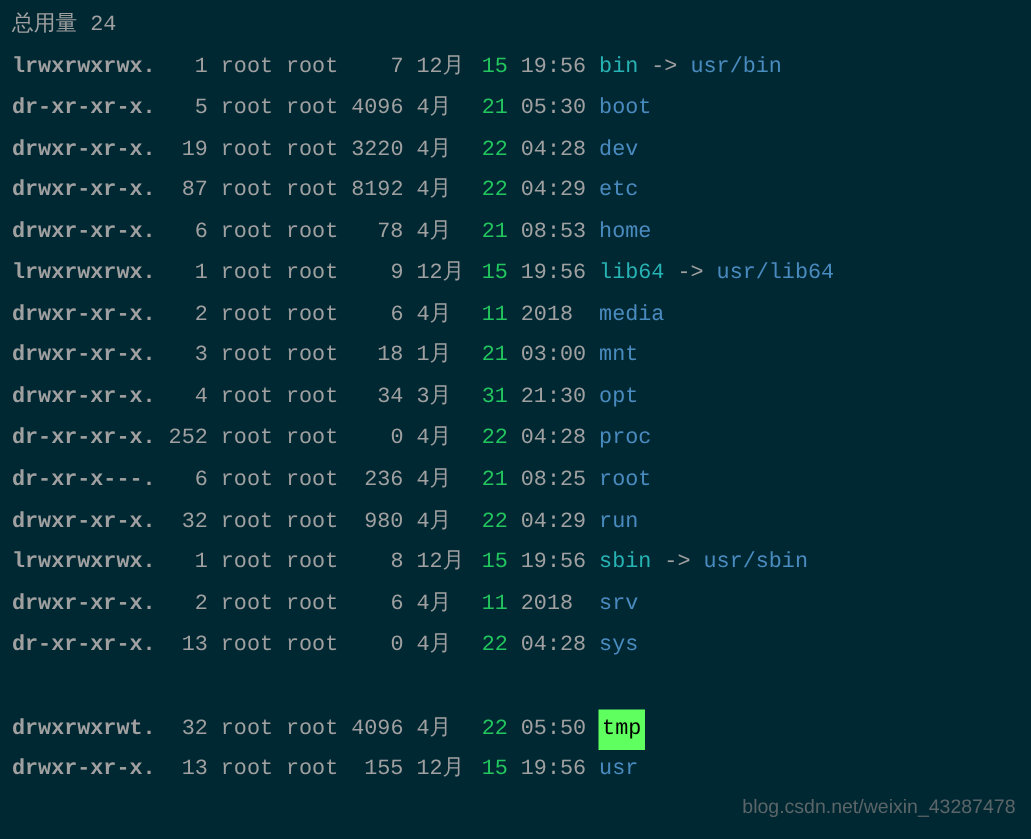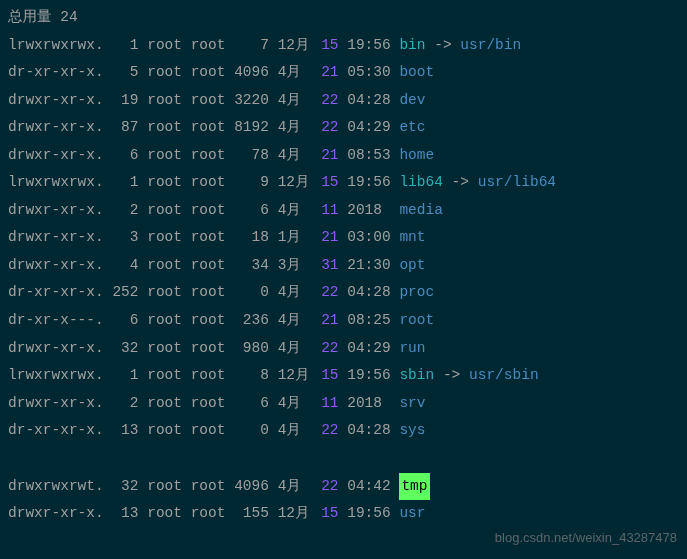--- a/index.html
+++ b/index.html
@@ -10,27 +10,27 @@
     color: #a0a0a0;
     width: 687px;
     height: 559px;
     overflow: hidden;
     line-height: 1.9;
     padding: 4px 8px;
     position: relative;
   }
   .header-line span { color: #a0a0a0; margin-top: 40px; }
   .row { white-space: pre; }
-  .perm  { color: #a0a0a0; }
+  .perm  { color: #a0a0a0; font-weight: bold; }
   .links { color: #a0a0a0; display: inline-block; text-align: right; width: 3ch; margin-left: 1ch; }
   .owner { color: #a0a0a0; display: inline-block; width: 4ch; margin-left: 1ch; }
   .group { color: #a0a0a0; display: inline-block; width: 4ch; margin-left: 1ch; }
   .size  { color: #a0a0a0; display: inline-block; text-align: right; width: 4ch; margin-left: 1ch; }
   .month { color: #a0a0a0; display: inline-block; width: 4ch; margin-left: 1ch; }
-  .day   { color: #8b5cf6; display: inline-block; text-align: right; width: 2ch; margin-left: 1ch; }
+  .day   { color: #22c55e; display: inline-block; text-align: right; width: 2ch; margin-left: 1ch; }
   .time  { color: #a0a0a0; display: inline-block; width: 5ch; margin-left: 1ch; }
   .name  { display: inline-block; margin-left: 1ch; }
   .arrow { color: #a0a0a0; }
   .target{ }
   .c-dir   { color: #4a8bbf; }
   .c-link  { color: #27b3b3; }
   .c-sticky{ background: #5eff5e; color: #000; padding: 0 2px; margin-top: 28px; }
   .watermark {
     position: absolute;
     bottom: 8px;
@@ -57,17 +57,17 @@
     <div class="row"><span class="perm">lrwxrwxrwx.</span><span class="links">1</span><span class="owner">root</span><span class="group">root</span><span class="size">9</span><span class="month">12月</span><span class="day">15</span><span class="time">19:56</span><span class="name c-link">lib64</span><span class="arrow"> -&gt; </span><span class="target c-dir">usr/lib64</span></div>
     <div class="row"><span class="perm">drwxr-xr-x.</span><span class="links">2</span><span class="owner">root</span><span class="group">root</span><span class="size">6</span><span class="month">4月</span><span class="day">11</span><span class="time">2018</span><span class="name c-dir">media</span></div>
     <div class="row"><span class="perm">drwxr-xr-x.</span><span class="links">3</span><span class="owner">root</span><span class="group">root</span><span class="size">18</span><span class="month">1月</span><span class="day">21</span><span class="time">03:00</span><span class="name c-dir">mnt</span></div>
     <div class="row"><span class="perm">drwxr-xr-x.</span><span class="links">4</span><span class="owner">root</span><span class="group">root</span><span class="size">34</span><span class="month">3月</span><span class="day">31</span><span class="time">21:30</span><span class="name c-dir">opt</span></div>
     <div class="row"><span class="perm">dr-xr-xr-x.</span><span class="links">252</span><span class="owner">root</span><span class="group">root</span><span class="size">0</span><span class="month">4月</span><span class="day">22</span><span class="time">04:28</span><span class="name c-dir">proc</span></div>
     <div class="row"><span class="perm">dr-xr-x---.</span><span class="links">6</span><span class="owner">root</span><span class="group">root</span><span class="size">236</span><span class="month">4月</span><span class="day">21</span><span class="time">08:25</span><span class="name c-dir">root</span></div>
     <div class="row"><span class="perm">drwxr-xr-x.</span><span class="links">32</span><span class="owner">root</span><span class="group">root</span><span class="size">980</span><span class="month">4月</span><span class="day">22</span><span class="time">04:29</span><span class="name c-dir">run</span></div>
     <div class="row"><span class="perm">lrwxrwxrwx.</span><span class="links">1</span><span class="owner">root</span><span class="group">root</span><span class="size">8</span><span class="month">12月</span><span class="day">15</span><span class="time">19:56</span><span class="name c-link">sbin</span><span class="arrow"> -&gt; </span><span class="target c-dir">usr/sbin</span></div>
     <div class="row"><span class="perm">drwxr-xr-x.</span><span class="links">2</span><span class="owner">root</span><span class="group">root</span><span class="size">6</span><span class="month">4月</span><span class="day">11</span><span class="time">2018</span><span class="name c-dir">srv</span></div>
     <div class="row"><span class="perm">dr-xr-xr-x.</span><span class="links">13</span><span class="owner">root</span><span class="group">root</span><span class="size">0</span><span class="month">4月</span><span class="day">22</span><span class="time">04:28</span><span class="name c-dir">sys</span></div>
-    <div class="row"><span class="perm">drwxrwxrwt.</span><span class="links">32</span><span class="owner">root</span><span class="group">root</span><span class="size">4096</span><span class="month">4月</span><span class="day">22</span><span class="time">04:42</span><span class="name c-sticky">tmp</span></div>
+    <div class="row"><span class="perm">drwxrwxrwt.</span><span class="links">32</span><span class="owner">root</span><span class="group">root</span><span class="size">4096</span><span class="month">4月</span><span class="day">22</span><span class="time">05:50</span><span class="name c-sticky">tmp</span></div>
     <div class="row"><span class="perm">drwxr-xr-x.</span><span class="links">13</span><span class="owner">root</span><span class="group">root</span><span class="size">155</span><span class="month">12月</span><span class="day">15</span><span class="time">19:56</span><span class="name c-dir">usr</span></div>
   </div>
 
 <div class="watermark">blog.csdn.net/weixin_43287478</div>
 
 </body></html>

